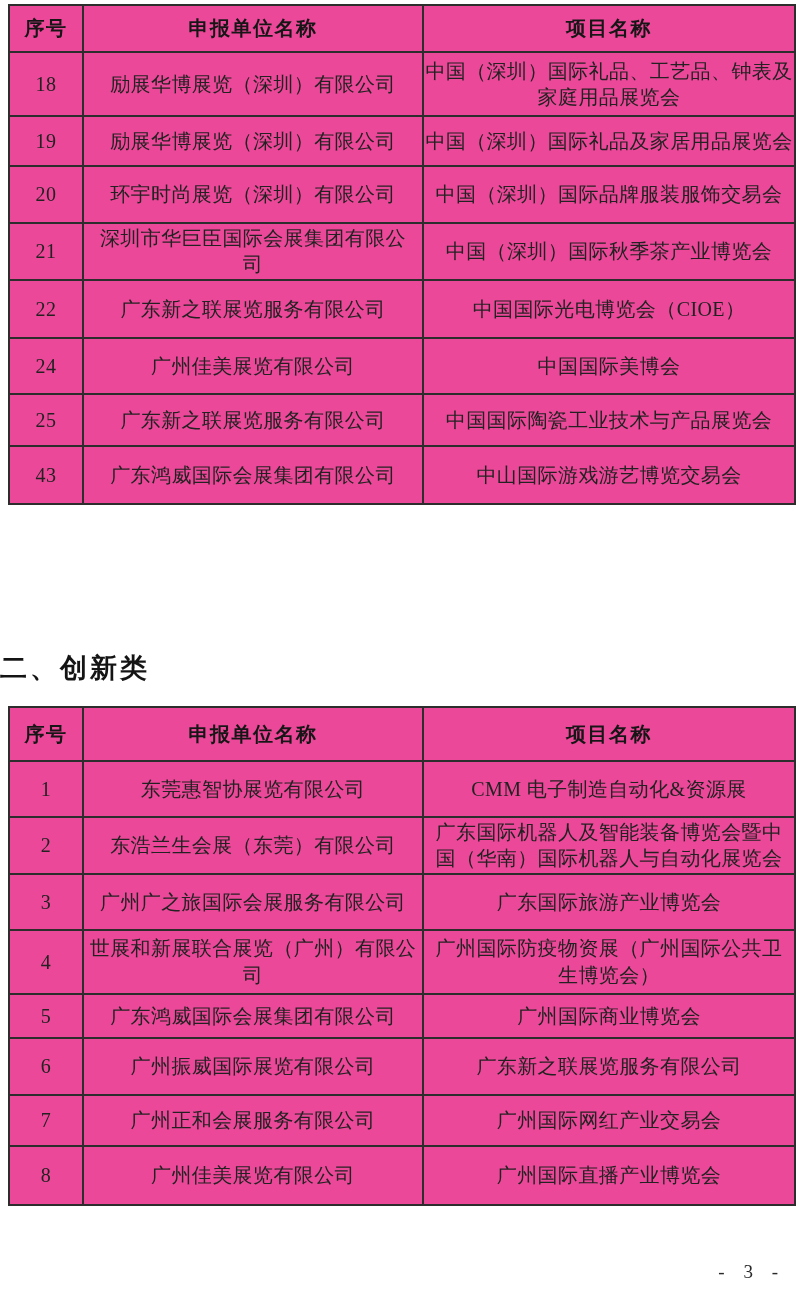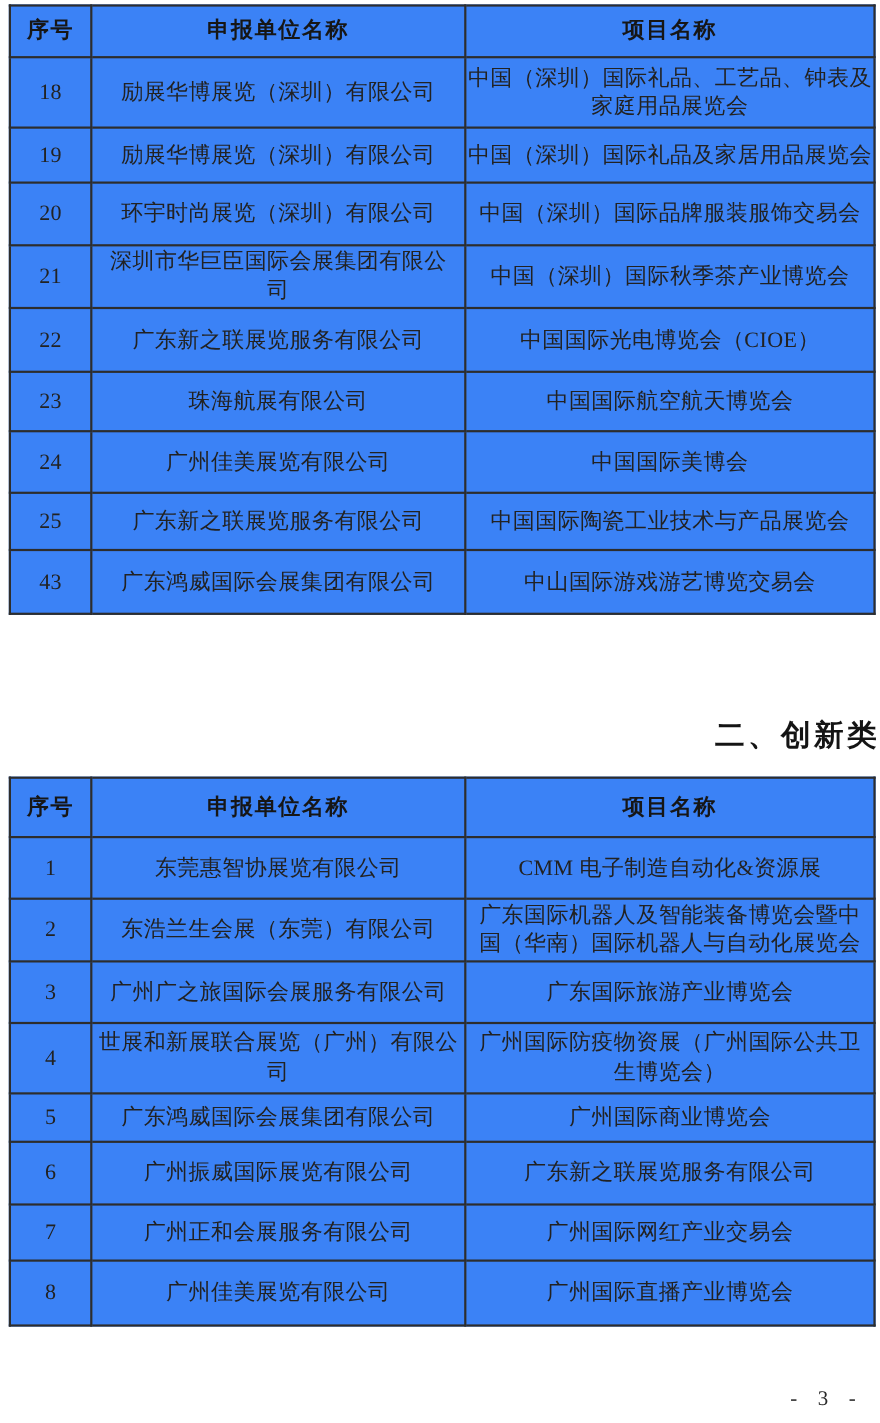--- a/index.html
+++ b/index.html
@@ -14,21 +14,21 @@
     font-family: "Liberation Serif", "DejaVu Serif", serif;
     color: #1f1f1f;
     overflow: hidden;
   }
   .doc-table {
     position: absolute;
     left: 8px;
     width: 786px;
     border-collapse: collapse;
     table-layout: fixed;
-    background: #3b82f6;
+    background: #ec4899;
   }
   .doc-table th, .doc-table td {
     border: 2px solid #2d2d2d;
     text-align: center;
     vertical-align: middle;
     font-size: 20px;
     line-height: 1.32;
     letter-spacing: 0.4px;
     padding: 1px 1px;
     white-space: pre-line;
@@ -39,21 +39,21 @@
     letter-spacing: 1.5px;
     color: #161616;
   }
   #table-category1 { top: 4px; }
   #table-innovation { top: 706px; }
   .section-heading {
     position: absolute;
     top: 650px;
     left: 0;
     width: 800px;
-    text-align: right;
+    text-align: left;
     font-family: "Liberation Sans", "DejaVu Sans", sans-serif;
     font-weight: 700;
     font-size: 27px;
     letter-spacing: 3px;
     color: #141414;
   }
   .page-number {
     position: absolute;
     top: 1261px;
     right: 15px;
@@ -102,25 +102,20 @@
     <tr style="height:54px">
       <td>21</td>
       <td>深圳市华巨臣国际会展集团有限公
 司</td>
       <td>中国（深圳）国际秋季茶产业博览会</td>
     </tr>
     <tr style="height:58px">
       <td>22</td>
       <td>广东新之联展览服务有限公司</td>
       <td>中国国际光电博览会（CIOE）</td>
-    </tr>
-    <tr style="height:54px">
-      <td>23</td>
-      <td>珠海航展有限公司</td>
-      <td>中国国际航空航天博览会</td>
     </tr>
     <tr style="height:56px">
       <td>24</td>
       <td>广州佳美展览有限公司</td>
       <td>中国国际美博会</td>
     </tr>
     <tr style="height:52px">
       <td>25</td>
       <td>广东新之联展览服务有限公司</td>
       <td>中国国际陶瓷工业技术与产品展览会</td>

